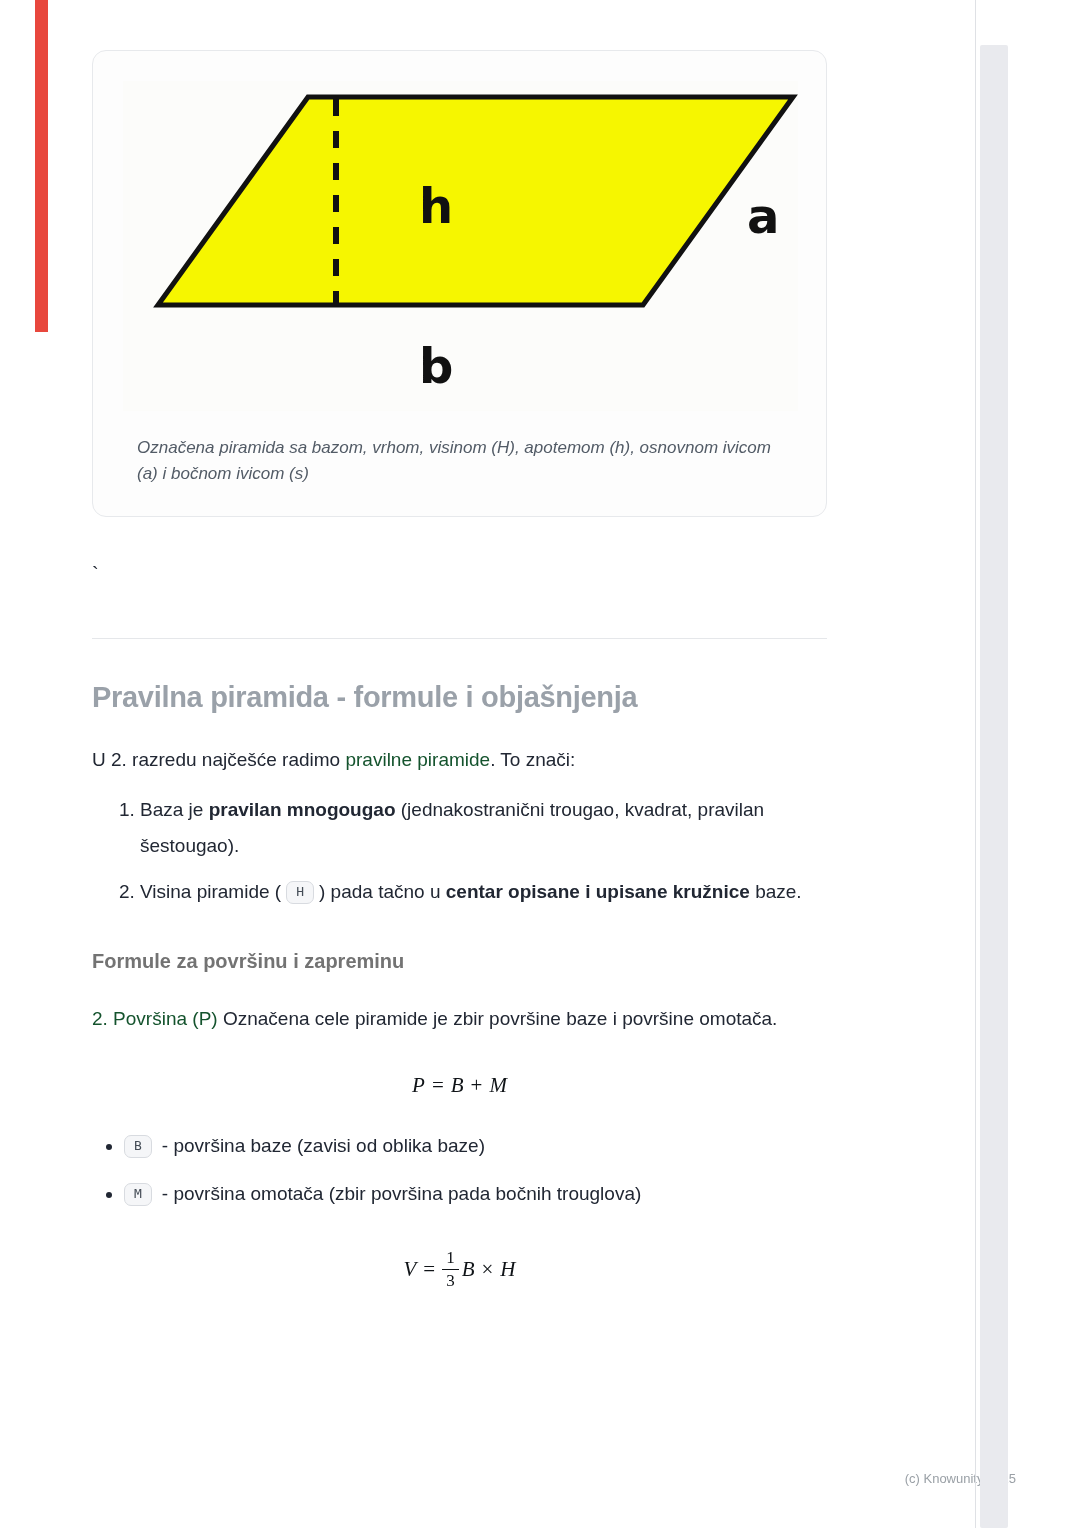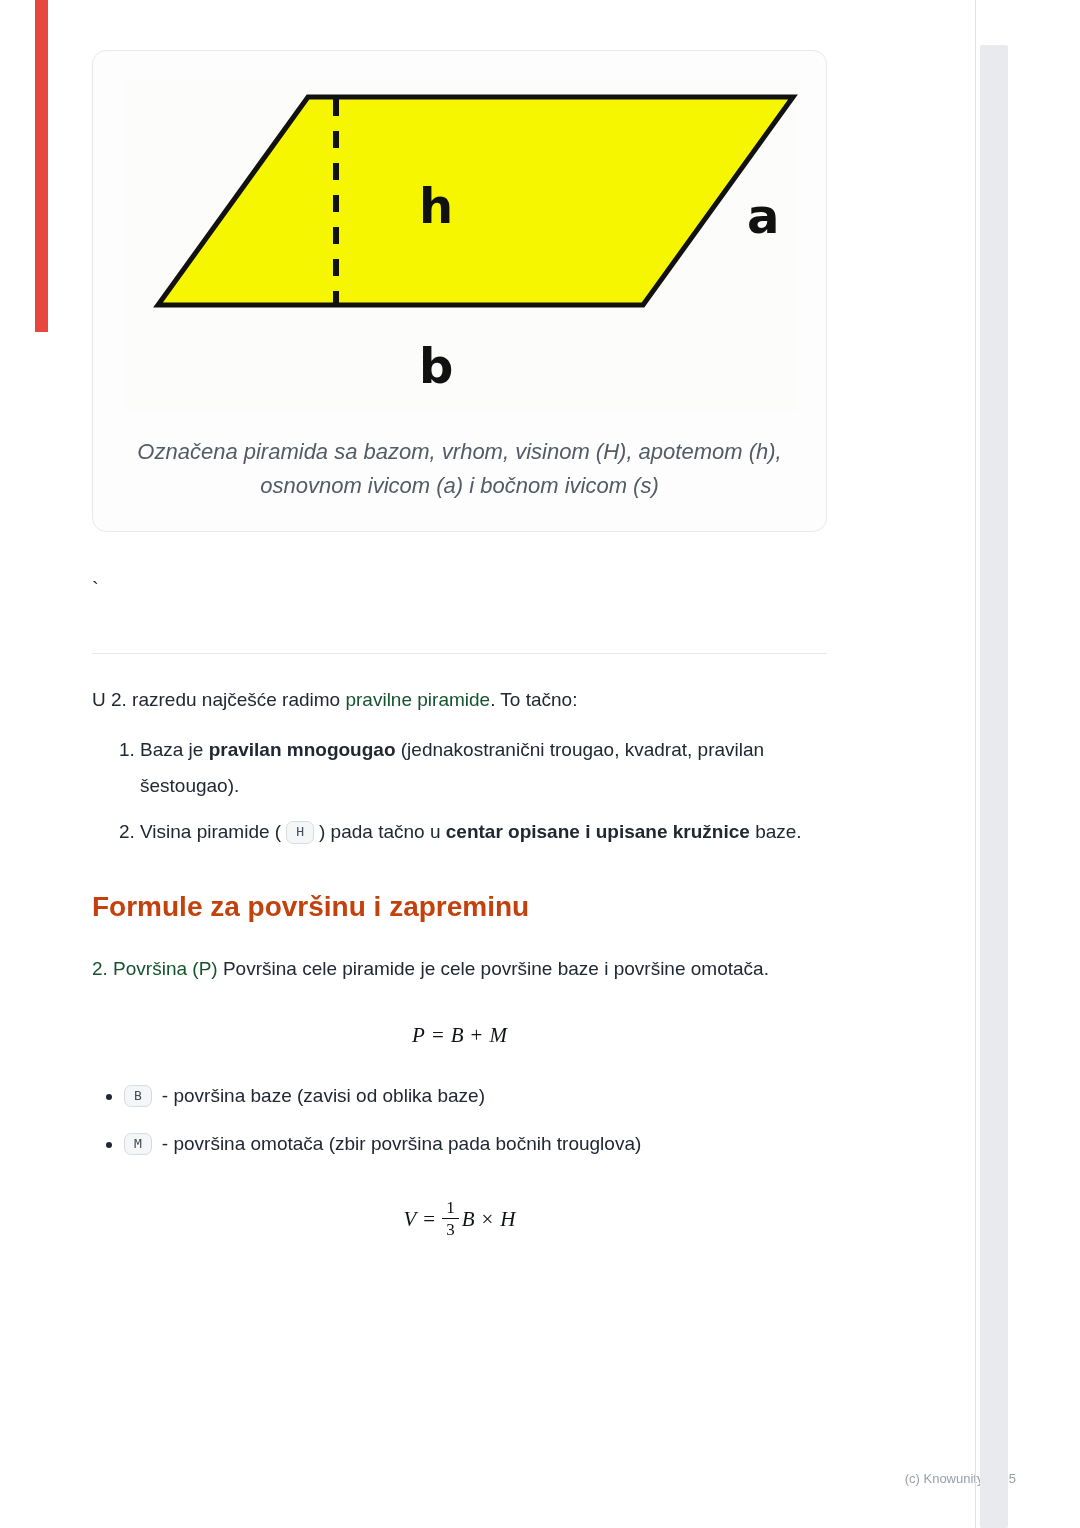--- a/index.html
+++ b/index.html
@@ -38,37 +38,37 @@
     background:#fdfdfd;
     padding:30px 30px 28px;
   }
   .img-area { width:675px; height:330px; background:#fcfcfa; }
   .svg-label {
     font-family:"DejaVu Sans", sans-serif;
     font-weight:700; font-size:48px; fill:#111111;
   }
   .caption {
     margin-top:24px; padding:0 14px;
-    text-align:center; font-style:italic;
-    font-size:22px; line-height:1.55; color:#525b66;
+    text-align:left; font-style:italic;
+    font-size:17px; line-height:1.55; color:#525b66;
   }
   .stray { margin-top:46px; font-size:20px; color:#212733; }
   .divider {
     border:none; border-top:1px solid #e5e7ea;
     margin-top:52px;
   }
   .heading {
     margin-top:42px;
     font-size:29px; font-weight:700; letter-spacing:-0.3px;
     color:#9aa1a9;
   }
   .subheading {
     margin-top:40px;
-    font-size:28px; font-weight:700;
-    color:#c2410c;
+    font-size:20px; font-weight:700;
+    color:#737373;
   }
   .body-text { margin-top:28px; font-size:19px; line-height:1.9; color:#212733; }
   .body-text strong { font-weight:400; color:#14532d; }
   .justify { text-align:justify; }
   .num-list {
     margin-top:14px; padding-left:48px;
     font-size:19px; line-height:1.9; color:#212733;
   }
   .num-list li { margin-bottom:10px; }
   .badge {
@@ -126,31 +126,32 @@
         <text class="svg-label" x="296" y="302">b</text>
       </svg>
     </div>
     <figcaption class="caption">Označena piramida sa bazom, vrhom, visinom (H), apotemom (h), osnovnom ivicom (a) i bočnom ivicom (s)</figcaption>
   </figure>
 
   <div class="stray">`</div>
 
   <hr class="divider">
 
+  <h2 class="heading">Pravilna piramida - formule i objašnjenja</h2>
 
-  <p class="body-text"><span>U 2. razredu najčešće radimo </span><strong>pravilne piramide</strong><span>. To tačno:</span></p>
+  <p class="body-text"><span>U 2. razredu najčešće radimo </span><strong>pravilne piramide</strong><span>. To znači:</span></p>
 
   <ol class="num-list">
     <li><span>Baza je </span><strong>pravilan mnogougao</strong><span> (jednakostranični trougao, kvadrat, pravilan šestougao).</span></li>
     <li><span>Visina piramide (</span><code class="badge">H</code><span>) pada tačno u </span><strong>centar opisane i upisane kružnice</strong><span> baze.</span></li>
   </ol>
 
   <h3 class="subheading">Formule za površinu i zapreminu</h3>
 
-  <p class="body-text justify"><strong>2. Površina (P)</strong><span> Površina cele piramide je cele površine baze i površine omotača.</span></p>
+  <p class="body-text justify"><strong>2. Površina (P)</strong><span> Označena cele piramide je zbir površine baze i površine omotača.</span></p>
 
   <div class="formula">
     <span class="var">P</span><span class="op">=</span><span class="var">B</span><span class="op">+</span><span class="var">M</span>
   </div>
 
   <ul class="bullet-list">
     <li><code class="badge">B</code><span>- površina baze (zavisi od oblika baze)</span></li>
     <li><code class="badge">M</code><span>- površina omotača (zbir površina pada bočnih trouglova)</span></li>
   </ul>
 

